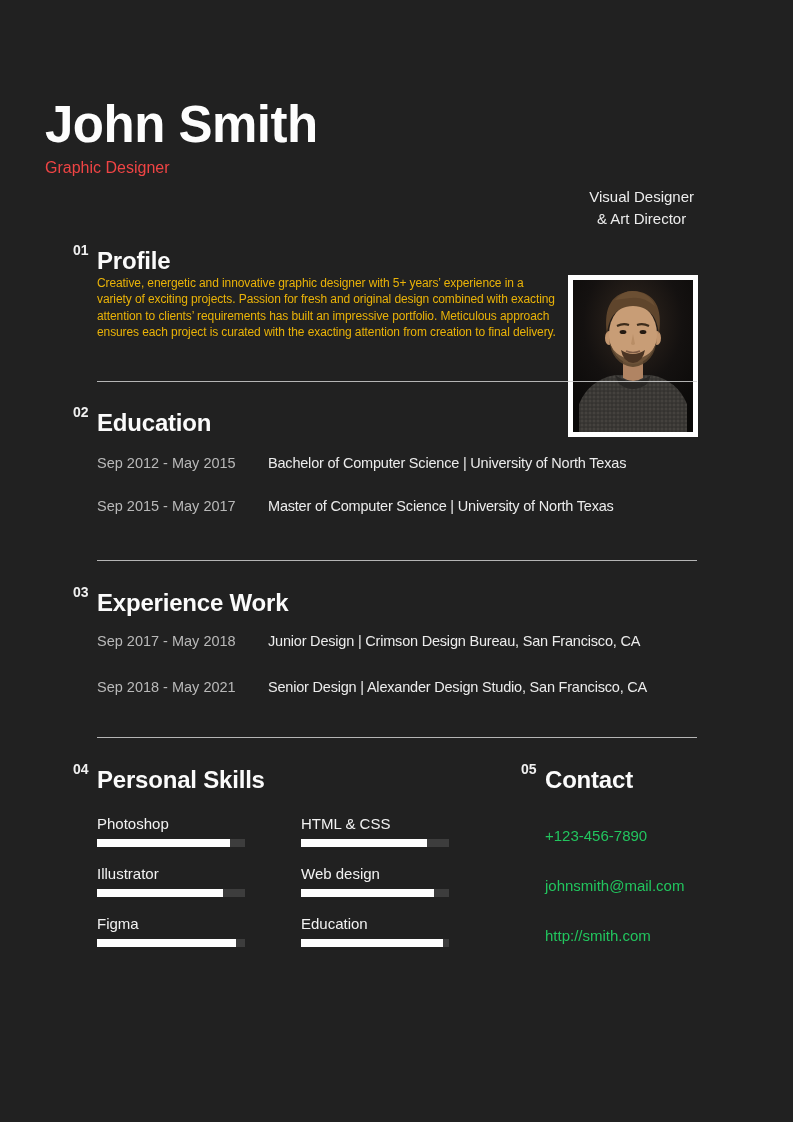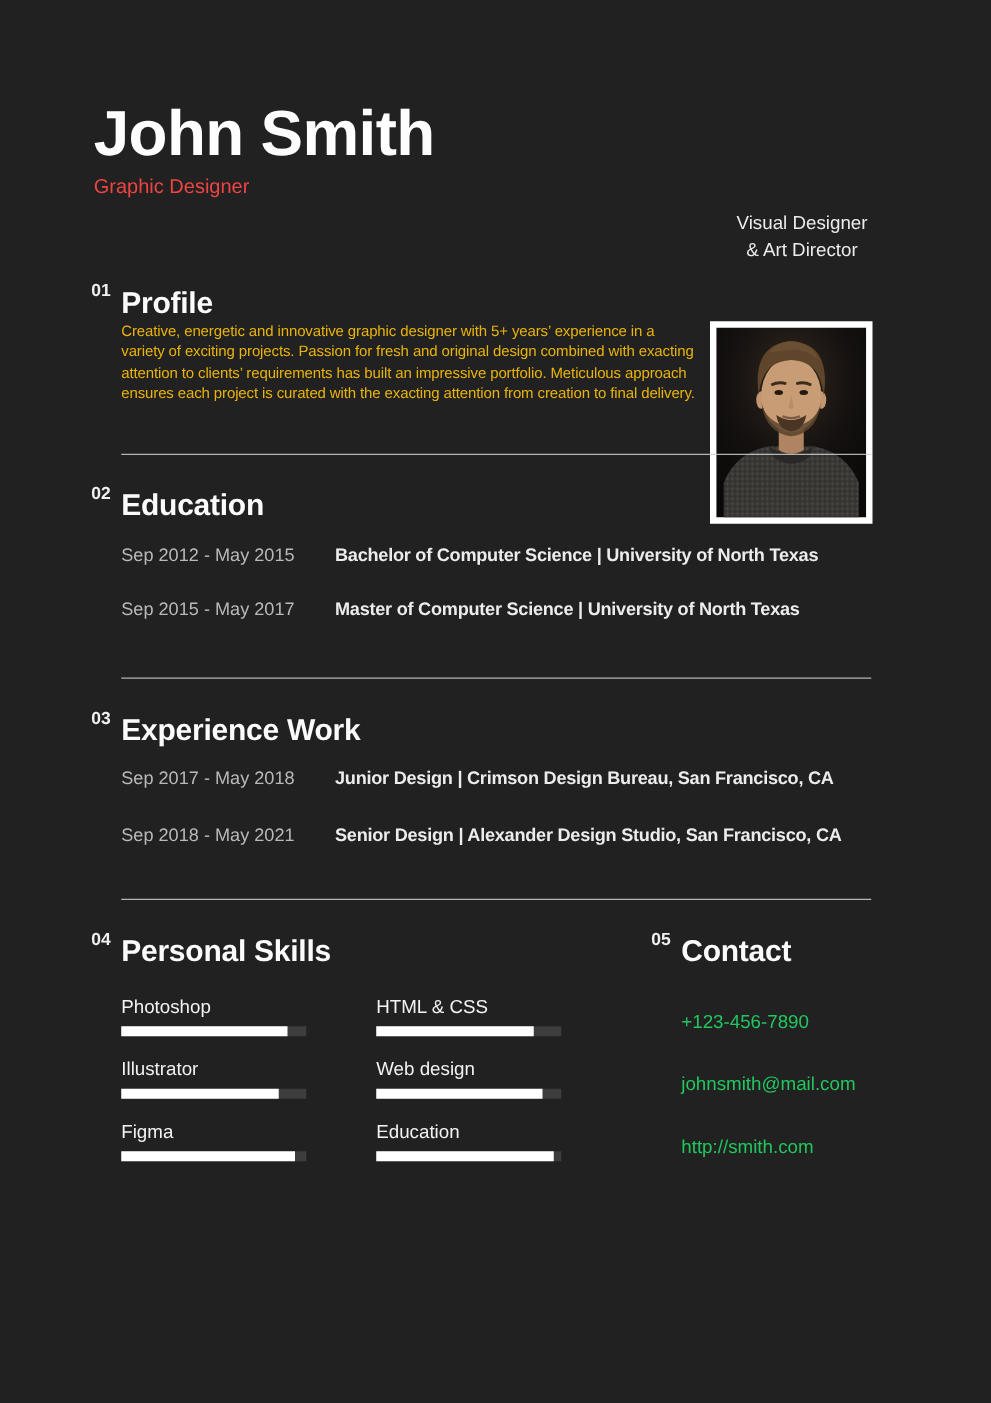--- a/index.html
+++ b/index.html
@@ -6,21 +6,21 @@
   html, body { width: 793px; height: 1122px; }
   body {
     background: var(--background, #212121);
     font-family: "Liberation Sans", sans-serif;
     color: #ffffff;
     overflow: hidden;
   }
   .page { position: relative; width: 793px; height: 1122px; }
 
   
-  .header { padding: 78px 100px 0 75px; }
+  .header { padding: 78px 100px 0 45px; margin-top: 18px; }
   .name { font-size: 51px; font-weight: bold; line-height: 1.12; color: #fdfdfd; letter-spacing: -0.5px; }
   .subtitle { font-size: 16px; font-weight: 400; margin-top: 6px; color: #ef4444; }
   .tagline { position: absolute; top: 168px; right: 99px; font-size: 15px; line-height: 1.45; text-align: center; color: #ececec; }
 
   
   .content { padding: 0 96px 0 97px; }
   h2 { font-size: 24px; font-weight: bold; position: relative; color: #fbfbfb; letter-spacing: -0.2px; }
   .num { position: absolute; left: -24px; top: -5px; font-size: 14px; font-weight: bold; color: #f0f0f0; letter-spacing: 0; }
 
   .profile-section { margin-top: 70px; }
@@ -36,21 +36,21 @@
 
   .education-section h2 { margin-top: 27px; }
   .experience-section h2 { margin-top: 28px; }
   .rows-edu { margin-top: 17px; }
   .rows-exp { margin-top: 15px; }
   .row { display: flex; font-size: 14.5px; line-height: 1.25; }
   .rows-edu .row { margin-bottom: 25px; }
   .rows-exp .row { margin-bottom: 28px; }
   .row:last-child { margin-bottom: 0; }
   .row .dates { width: 152px; flex: none; color: var(--text-secondary, #b9b9b9); margin-right: 19px; }
-  .row .detail { font-weight: bold; color: #ececec; letter-spacing: -0.2px; }
+  .row .detail { font-weight: normal; color: #ececec; letter-spacing: -0.2px; }
 
   
   .bottom { display: flex; margin-top: 28px; }
   .skills-col { width: 352px; flex: none; }
   .skills-grid { margin-top: 21px; display: grid; grid-template-columns: 148px 148px; column-gap: 56px; row-gap: 18px; }
   .skill-label { font-size: 15px; color: #f2f2f2; }
   .bar-track { margin-top: 7px; height: 8px; width: 148px; background: var(--bar-track, #3d3d3d); }
   .bar-fill { height: 100%; background: var(--bar-fill, #ffffff); }
 
   .contact-col { margin-left: auto; width: 152px; }

